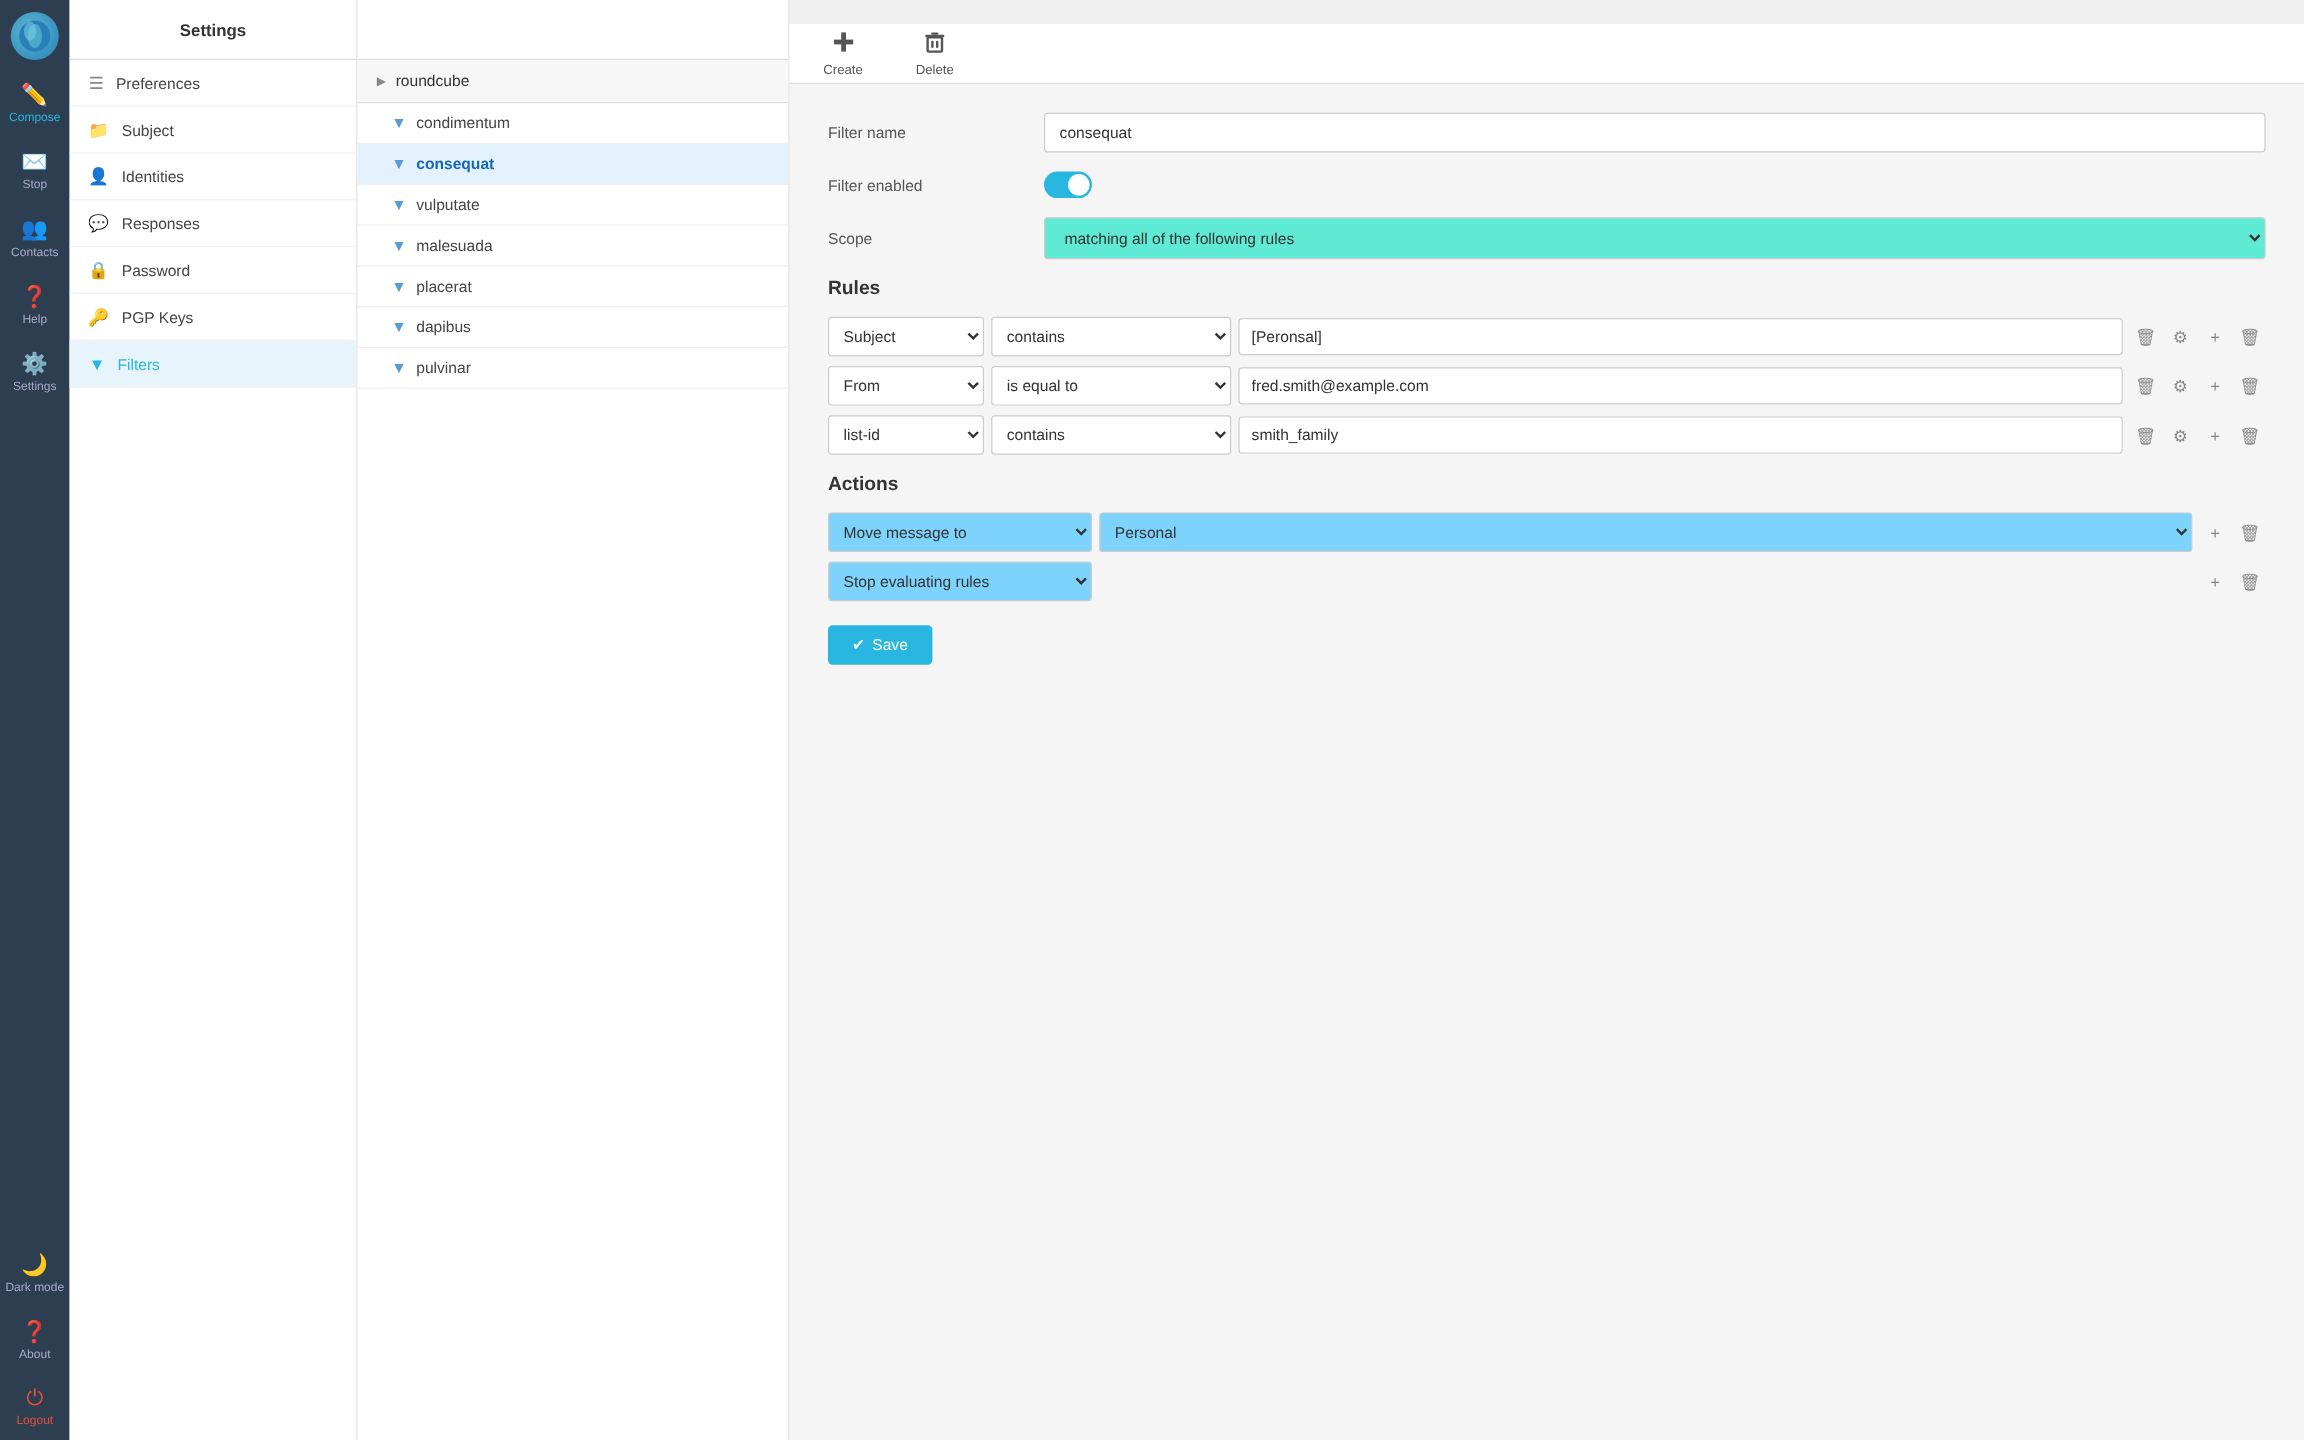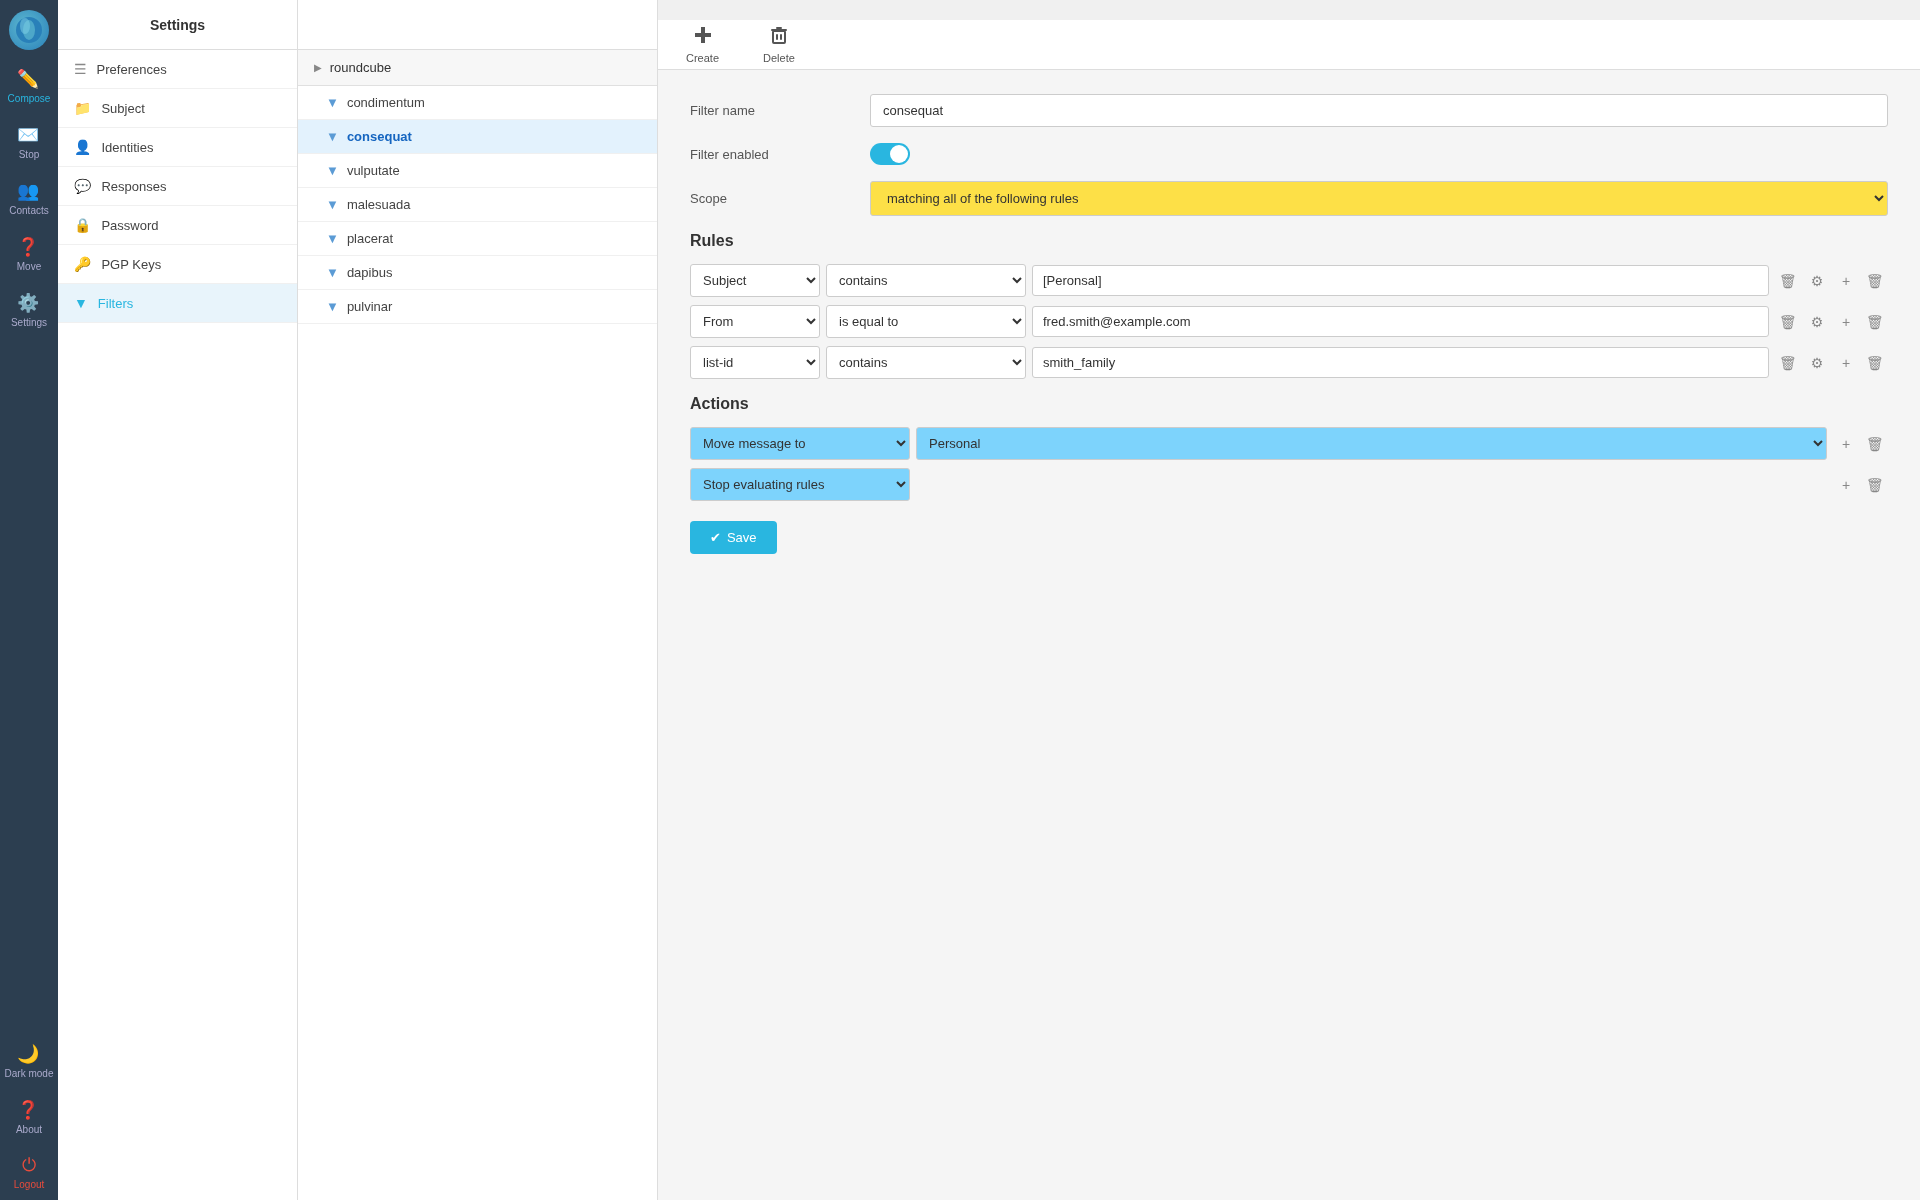--- a/index.html
+++ b/index.html
@@ -162,21 +162,21 @@
       border-radius: 50%;
       top: 2px; right: 2px;
       transition: right 0.2s;
     }
 
     select.scope-select {
       padding: 8px 12px;
       border: 1px solid #ccc;
       border-radius: 3px;
       font-size: 13px;
-      background: #fde047;
+      background: #5eead4;
       color: #333;
       width: 100%;
       cursor: pointer;
     }
 
     .section-title {
       font-weight: bold;
       font-size: 16px;
       color: #333;
       margin-bottom: 14px;
@@ -272,21 +272,21 @@
   <div class="nav-item">
     <span class="icon">✉️</span>
     <span>Stop</span>
   </div>
   <div class="nav-item">
     <span class="icon">👥</span>
     <span>Contacts</span>
   </div>
   <div class="nav-item">
     <span class="icon">❓</span>
-    <span>Move</span>
+    <span>Help</span>
   </div>
   <div class="nav-item">
     <span class="icon">⚙️</span>
     <span>Settings</span>
   </div>
 
   <div class="nav-bottom" style="width:100%;">
     <div class="nav-item">
       <span class="icon">🌙</span>
       <span>Dark mode</span>

